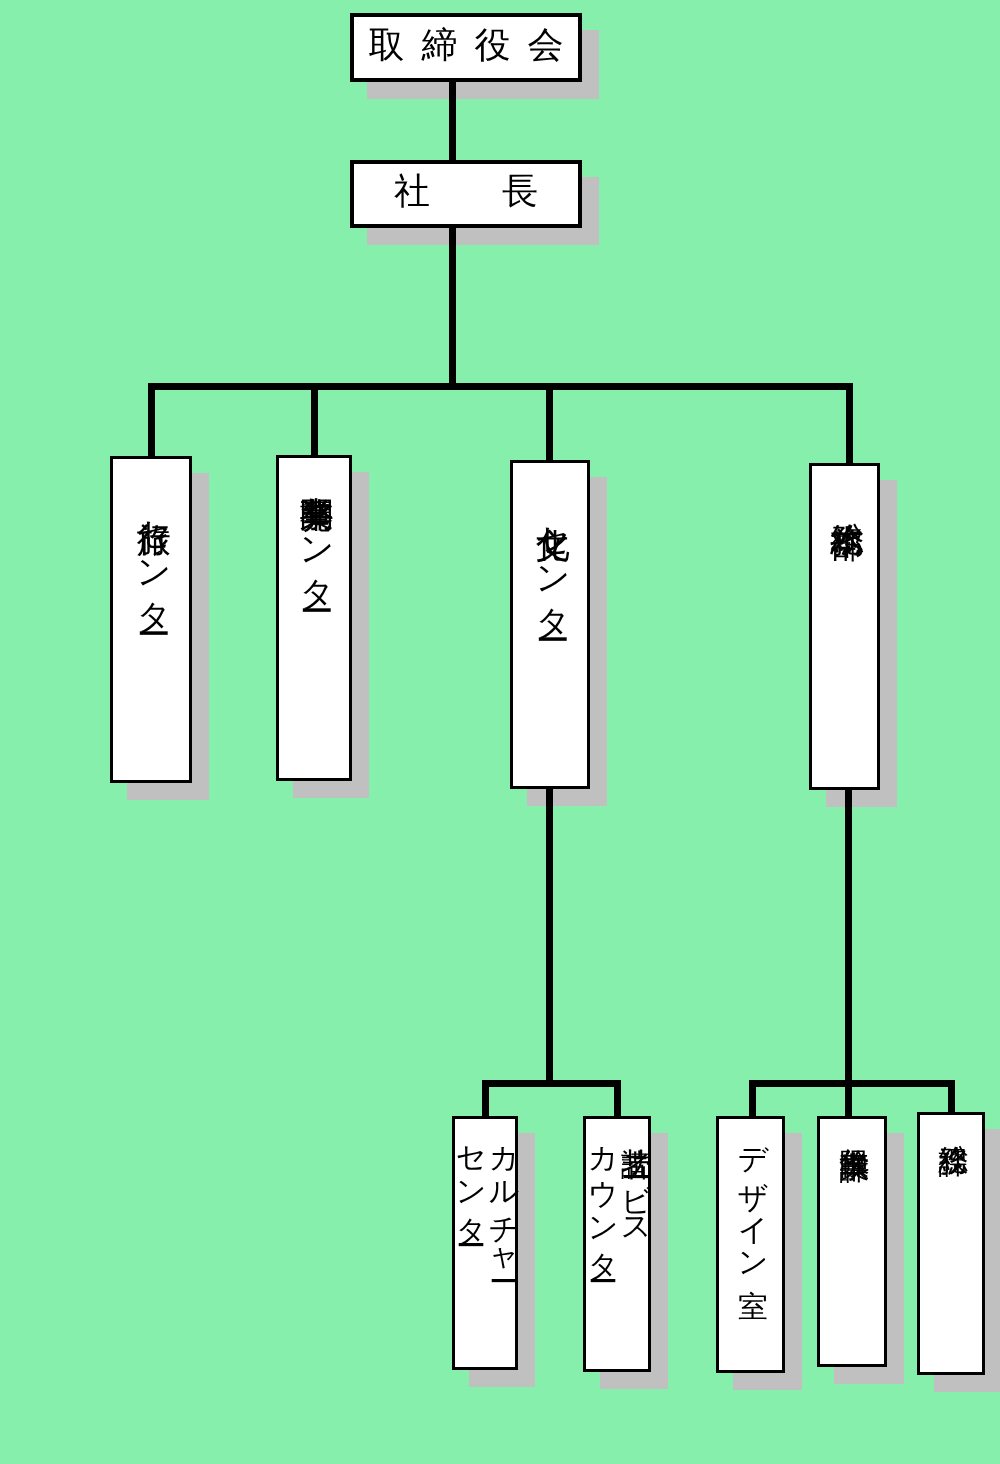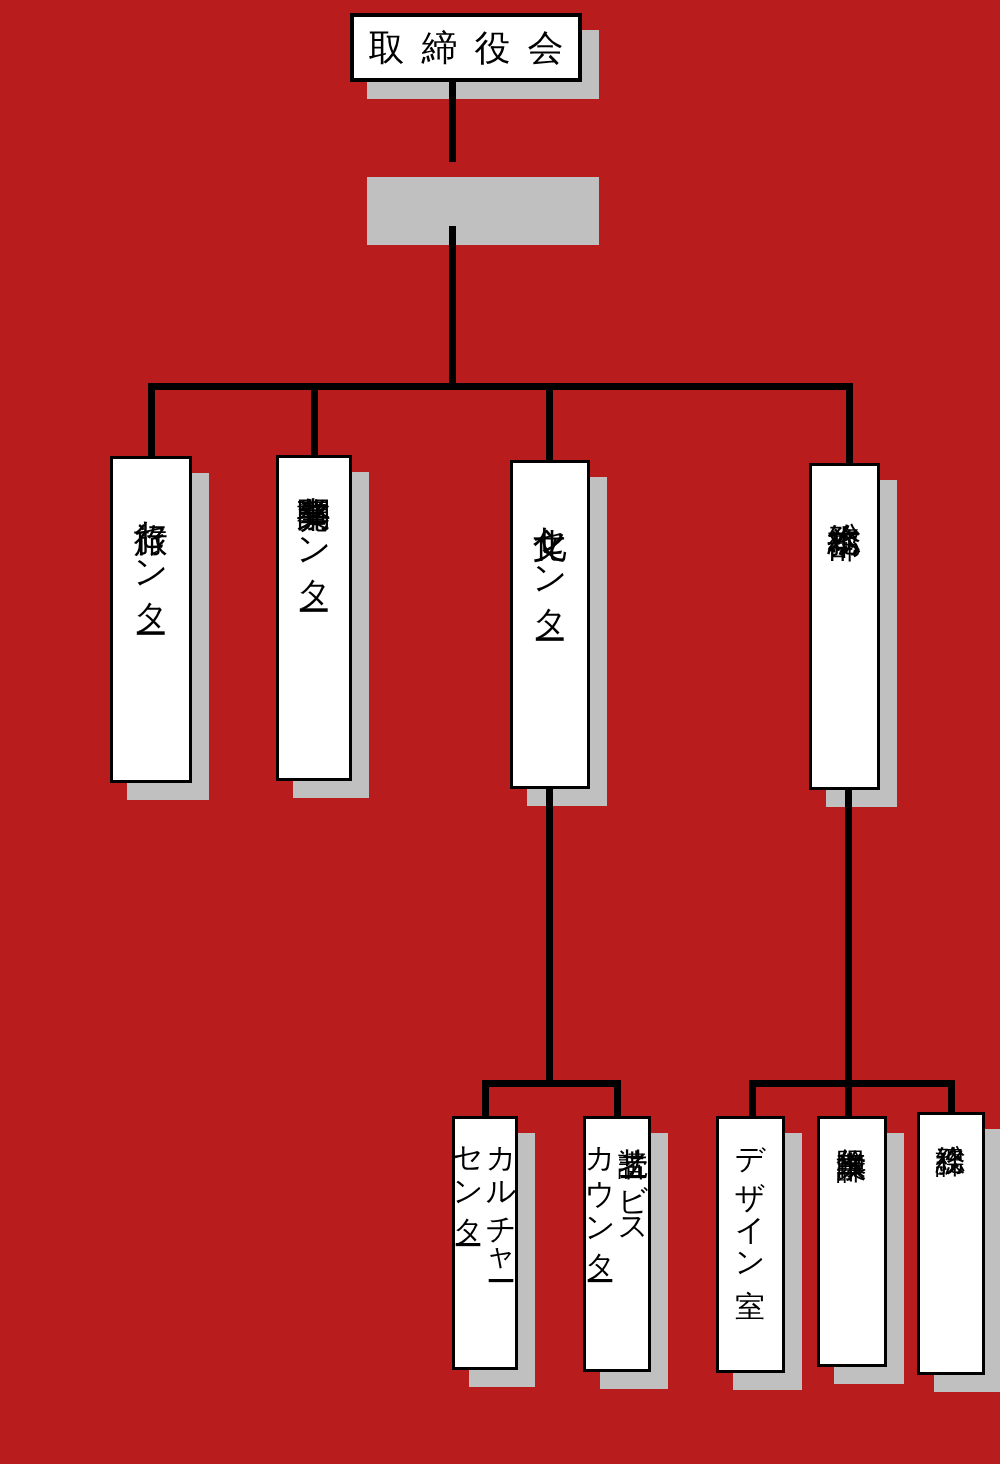--- a/index.html
+++ b/index.html
@@ -4,22 +4,22 @@
 <style>
   html, body {
     margin: 0;
     padding: 0;
     background: #ffffff;
   }
   .canvas {
     position: relative;
     width: 1000px;
     height: 1464px;
-    background: #b91c1c;
-    font-family: Liberation Sans, sans-serif;
+    background: #86efac;
+    font-family: Liberation Mono, monospace;
     color: #000000;
     overflow: hidden;
   }
 
   
   .shadow {
     position: absolute;
     background: #c0c0c0;
     z-index: 0;
     transform: translate(17px, 17px);
@@ -133,20 +133,23 @@
   <div class="line l-v4"></div>
   <div class="line l-h3"></div>
   <div class="line l-d7"></div>
   <div class="line l-d8"></div>
   <div class="line l-d9"></div>
 
   <div class="box h g-board">
     <span class="h-label board-label">取締役会</span>
   </div>
 
+  <div class="box h g-president">
+    <span class="h-label">社　　長</span>
+  </div>
 
   <div class="box v g-div1">
     <span class="vtext">旅行センター</span>
   </div>
 
   <div class="box v g-div2">
     <span class="vtext">事業開発センター</span>
   </div>
 
   <div class="box v g-div3">

